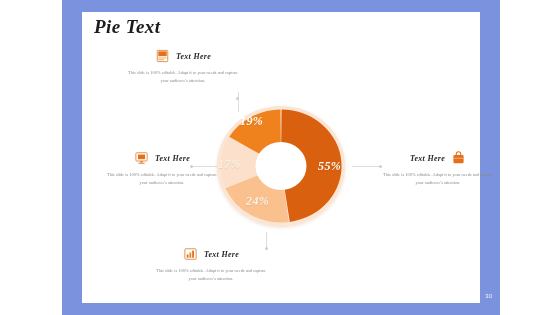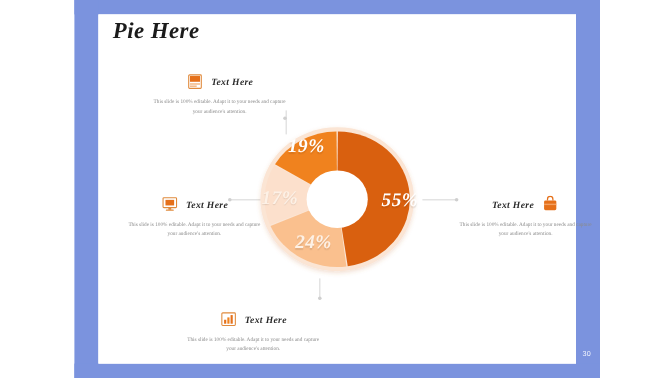--- a/index.html
+++ b/index.html
@@ -31,21 +31,21 @@
     letter-spacing:.4px;
   }
 
   
   .lline{position:absolute;background:#dcdcdc;}
   .lh{height:1px;}
   .lv{width:1px;}
   .dot{position:absolute;width:3px;height:3px;border-radius:50%;background:#cfcfcf;}
 
   
-  .callout{position:absolute;width:112px;margin-top:12px;}
+  .callout{position:absolute;width:112px;}
   .callout .head{display:flex;align-items:center;gap:6px;height:20px;}
   .callout .lbl{
     font-size:8px;font-weight:bold;font-style:italic;color:#2b2b2b;
     letter-spacing:.3px;white-space:nowrap;
   }
   .callout .body{
     margin-top:3px;font-size:4.4px;line-height:1.85;color:#8b8b8b;
     text-align:center;font-family:"Liberation Serif",serif;
   }
   .callout.c-top .head{justify-content:center;}
@@ -53,42 +53,42 @@
   .callout.c-bottom .head{justify-content:center;}
   .callout.c-right .head{justify-content:center;}
 
   
   .ico{width:15px;height:14px;display:block;flex:0 0 auto;}
 
   
   .chart-wrap{position:absolute;left:206px;top:98px;width:150px;height:136px;}
   .donut{position:absolute;left:0;top:0;width:150px;height:136px;}
   .pct{
-    position:absolute;font-size:16px;font-weight:bold;font-style:italic;
+    position:absolute;font-size:12px;font-weight:bold;font-style:italic;
     color:#ffffff;letter-spacing:.4px;pointer-events:none;
     text-shadow:0 1px 1px rgba(0,0,0,.10);
     font-family:Liberation Serif, serif;
   }
   .pct.dim{color:#fdf1e6;}
 </style>
 </head>
 <body>
 
 <div id="slide">
 
   <div class="frame-top"></div>
   <div class="frame-left"></div>
   <div class="frame-right"></div>
   <div class="frame-bottom"></div>
 
   <div class="canvas"></div>
 
   <div class="page-num">30</div>
 
-  <div class="title">Pie Here</div>
+  <div class="title">Pie Text</div>
 
   <div class="lline lv" style="left:238px;top:92px;height:20px;"></div>
   <div class="lline lh" style="left:192px;top:166px;width:26px;"></div>
   <div class="lline lh" style="left:352px;top:166px;width:28px;"></div>
   <div class="lline lv" style="left:266px;top:232px;height:18px;"></div>
   <div class="dot" style="left:236px;top:97px;"></div>
   <div class="dot" style="left:190px;top:165px;"></div>
   <div class="dot" style="left:379px;top:165px;"></div>
   <div class="dot" style="left:265px;top:247px;"></div>
 

